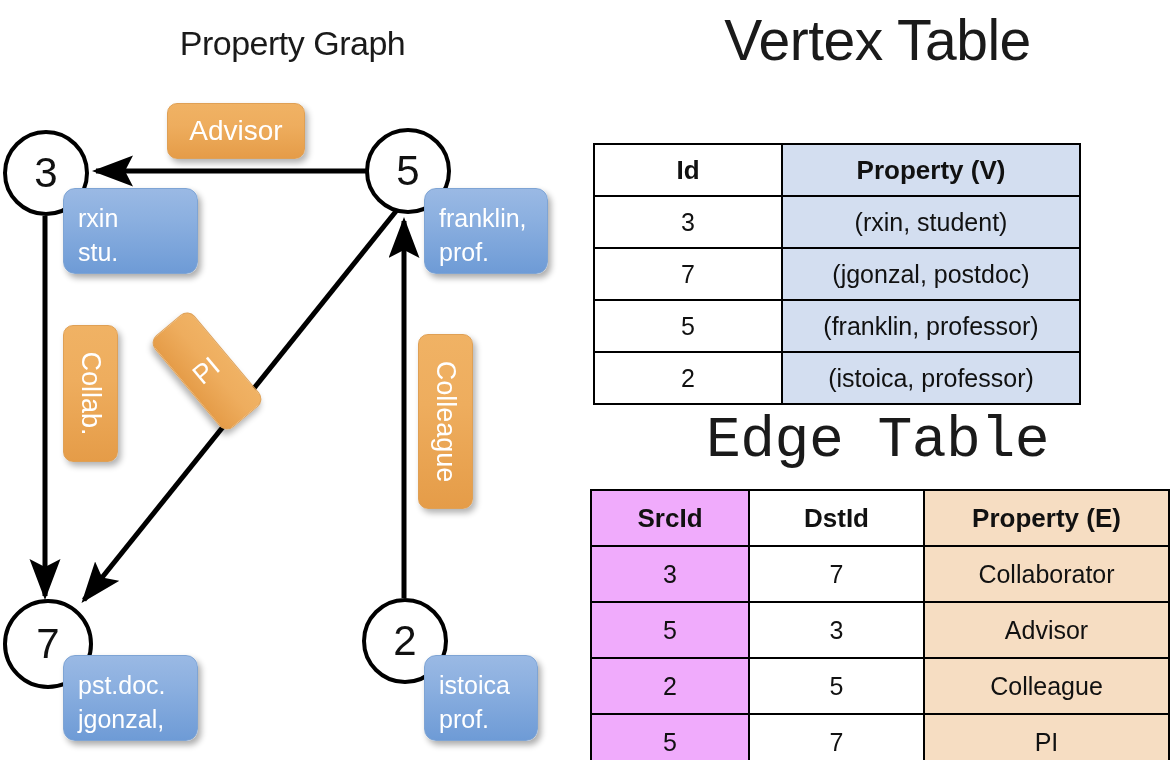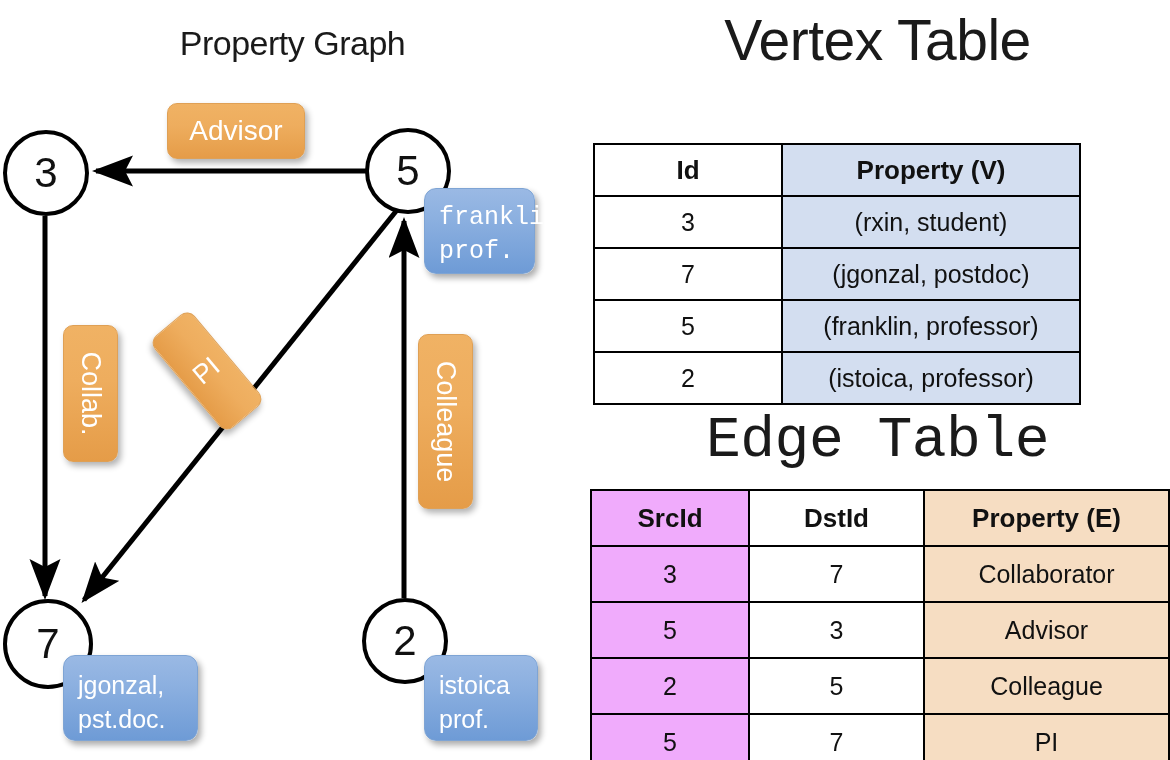--- a/index.html
+++ b/index.html
@@ -89,21 +89,21 @@
     line-height: 34px;
     padding: 12px 0 0 14px;
     z-index: 8;
     box-shadow: 3px 4px 6px rgba(0,0,0,0.33);
   }
   .bubble-blue {
     background: linear-gradient(to bottom, #9ab9e4 0%, #8cb0e0 35%, #6e9bd6 100%);
     border: 1px solid #7ea4d4;
   }
   #bubble-rxin     { left: 63px;  top: 188px; width: 135px; height: 86px; }
-  #bubble-franklin { left: 424px; top: 188px; width: 111px; height: 86px; font-family: Liberation Mono, monospace; }
+  #bubble-franklin { left: 424px; top: 188px; width: 124px; height: 86px; }
   #bubble-jgonzal  { left: 63px;  top: 655px; width: 135px; height: 86px; }
   #bubble-istoica  { left: 424px; top: 655px; width: 114px; height: 86px; }
 
   .bubble .ln { display: block; }
 
   
   .elabel {
     position: absolute;
     border-radius: 10px;
     box-sizing: border-box;
@@ -214,29 +214,33 @@
     <line x1="397" y1="210" x2="84" y2="600" stroke="#000" stroke-width="5" marker-end="url(#arrowhead)"></line>
 
     <line x1="404" y1="598" x2="404" y2="221" stroke="#000" stroke-width="5" marker-end="url(#arrowhead)"></line>
   </svg>
 
   <div class="node" id="node-3">3</div>
   <div class="node" id="node-5">5</div>
   <div class="node" id="node-7">7</div>
   <div class="node" id="node-2">2</div>
 
+  <div class="bubble bubble-blue" id="bubble-rxin">
+    <span class="ln">rxin</span>
+    <span class="ln">stu.</span>
+  </div>
 
   <div class="bubble bubble-blue" id="bubble-franklin">
     <span class="ln">franklin,</span>
     <span class="ln">prof.</span>
   </div>
 
   <div class="bubble bubble-blue" id="bubble-jgonzal">
+    <span class="ln">pst.doc.</span>
     <span class="ln">jgonzal,</span>
-    <span class="ln">pst.doc.</span>
   </div>
 
   <div class="bubble bubble-blue" id="bubble-istoica">
     <span class="ln">istoica</span>
     <span class="ln">prof.</span>
   </div>
 
   <div class="elabel" id="elabel-advisor">
     <span>Advisor</span>
   </div>

